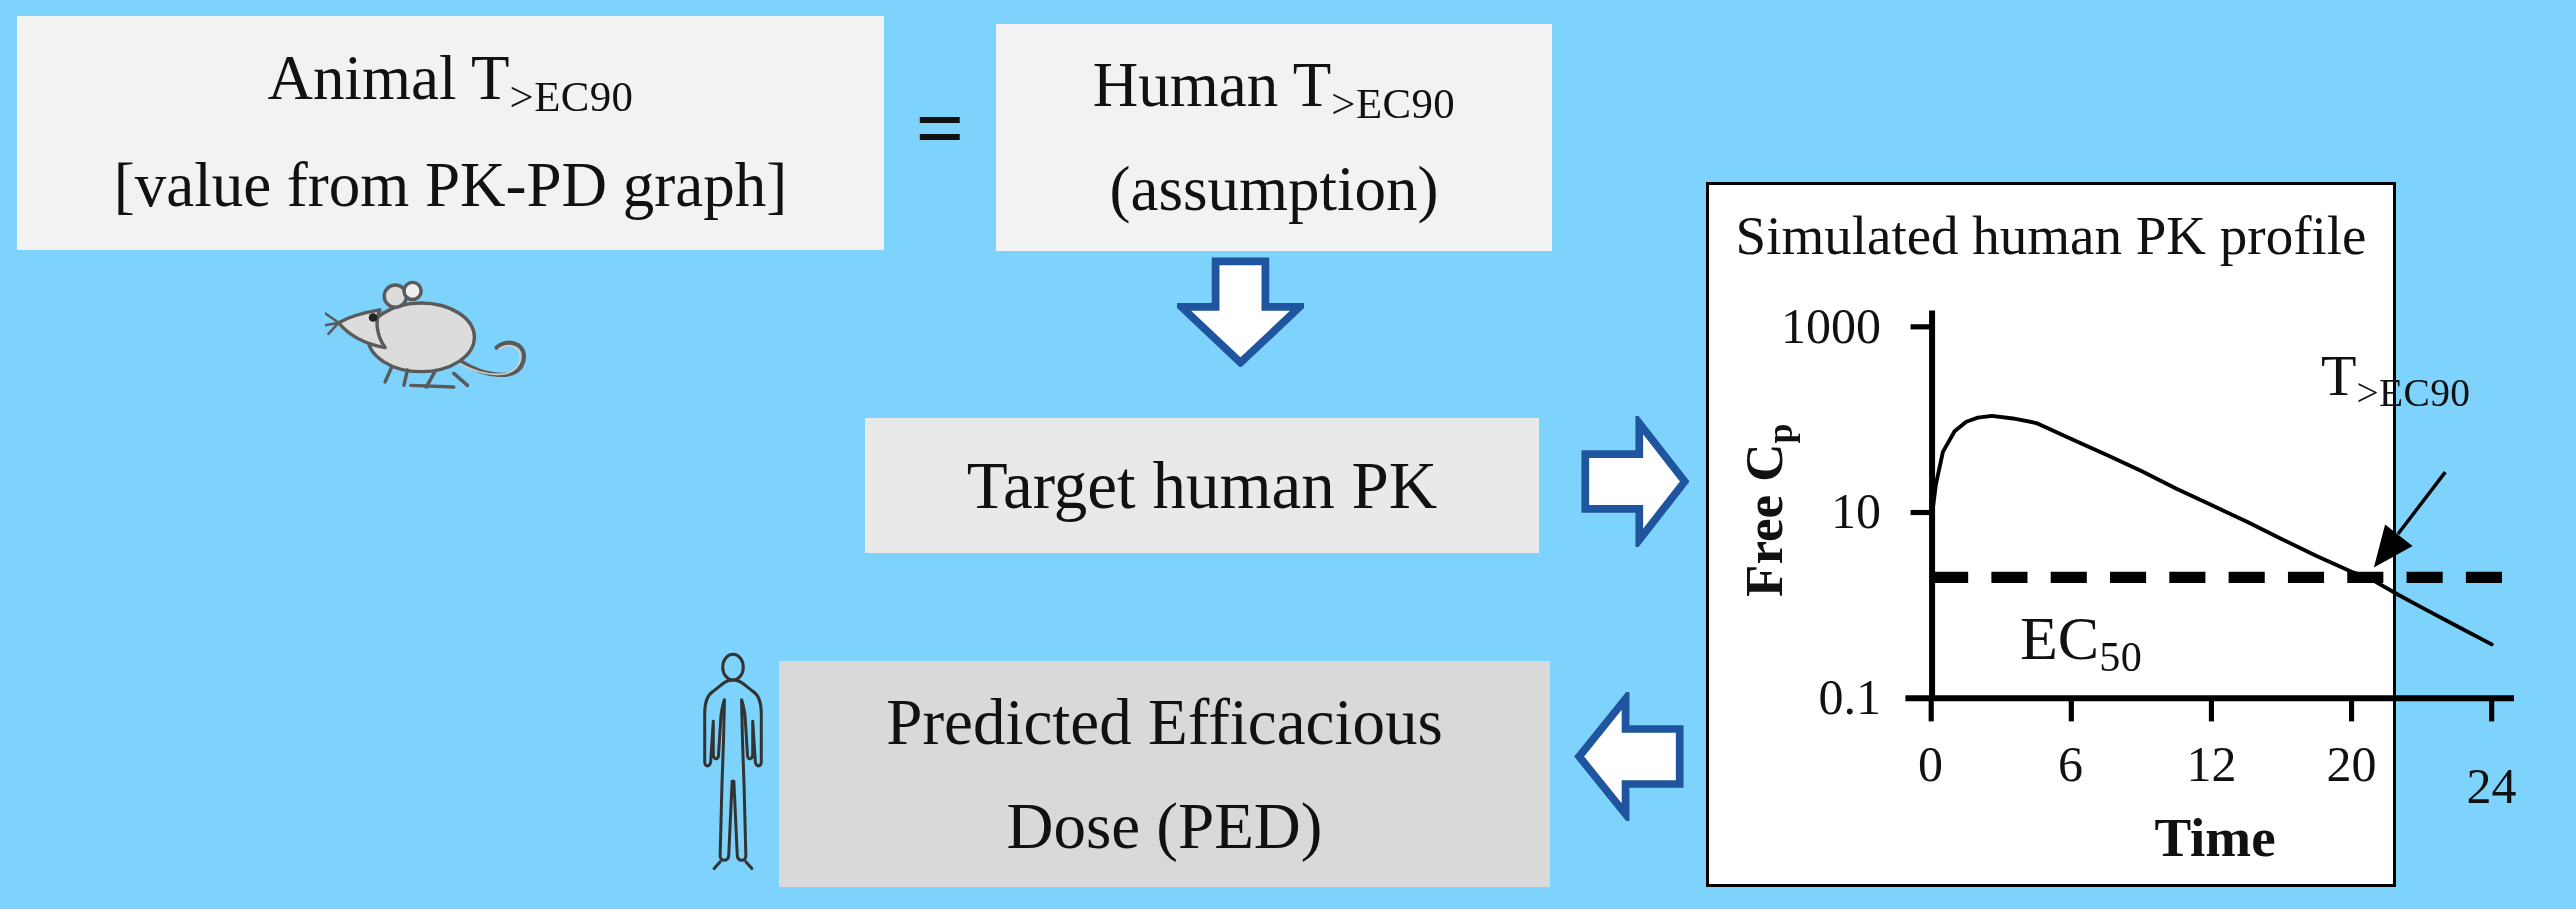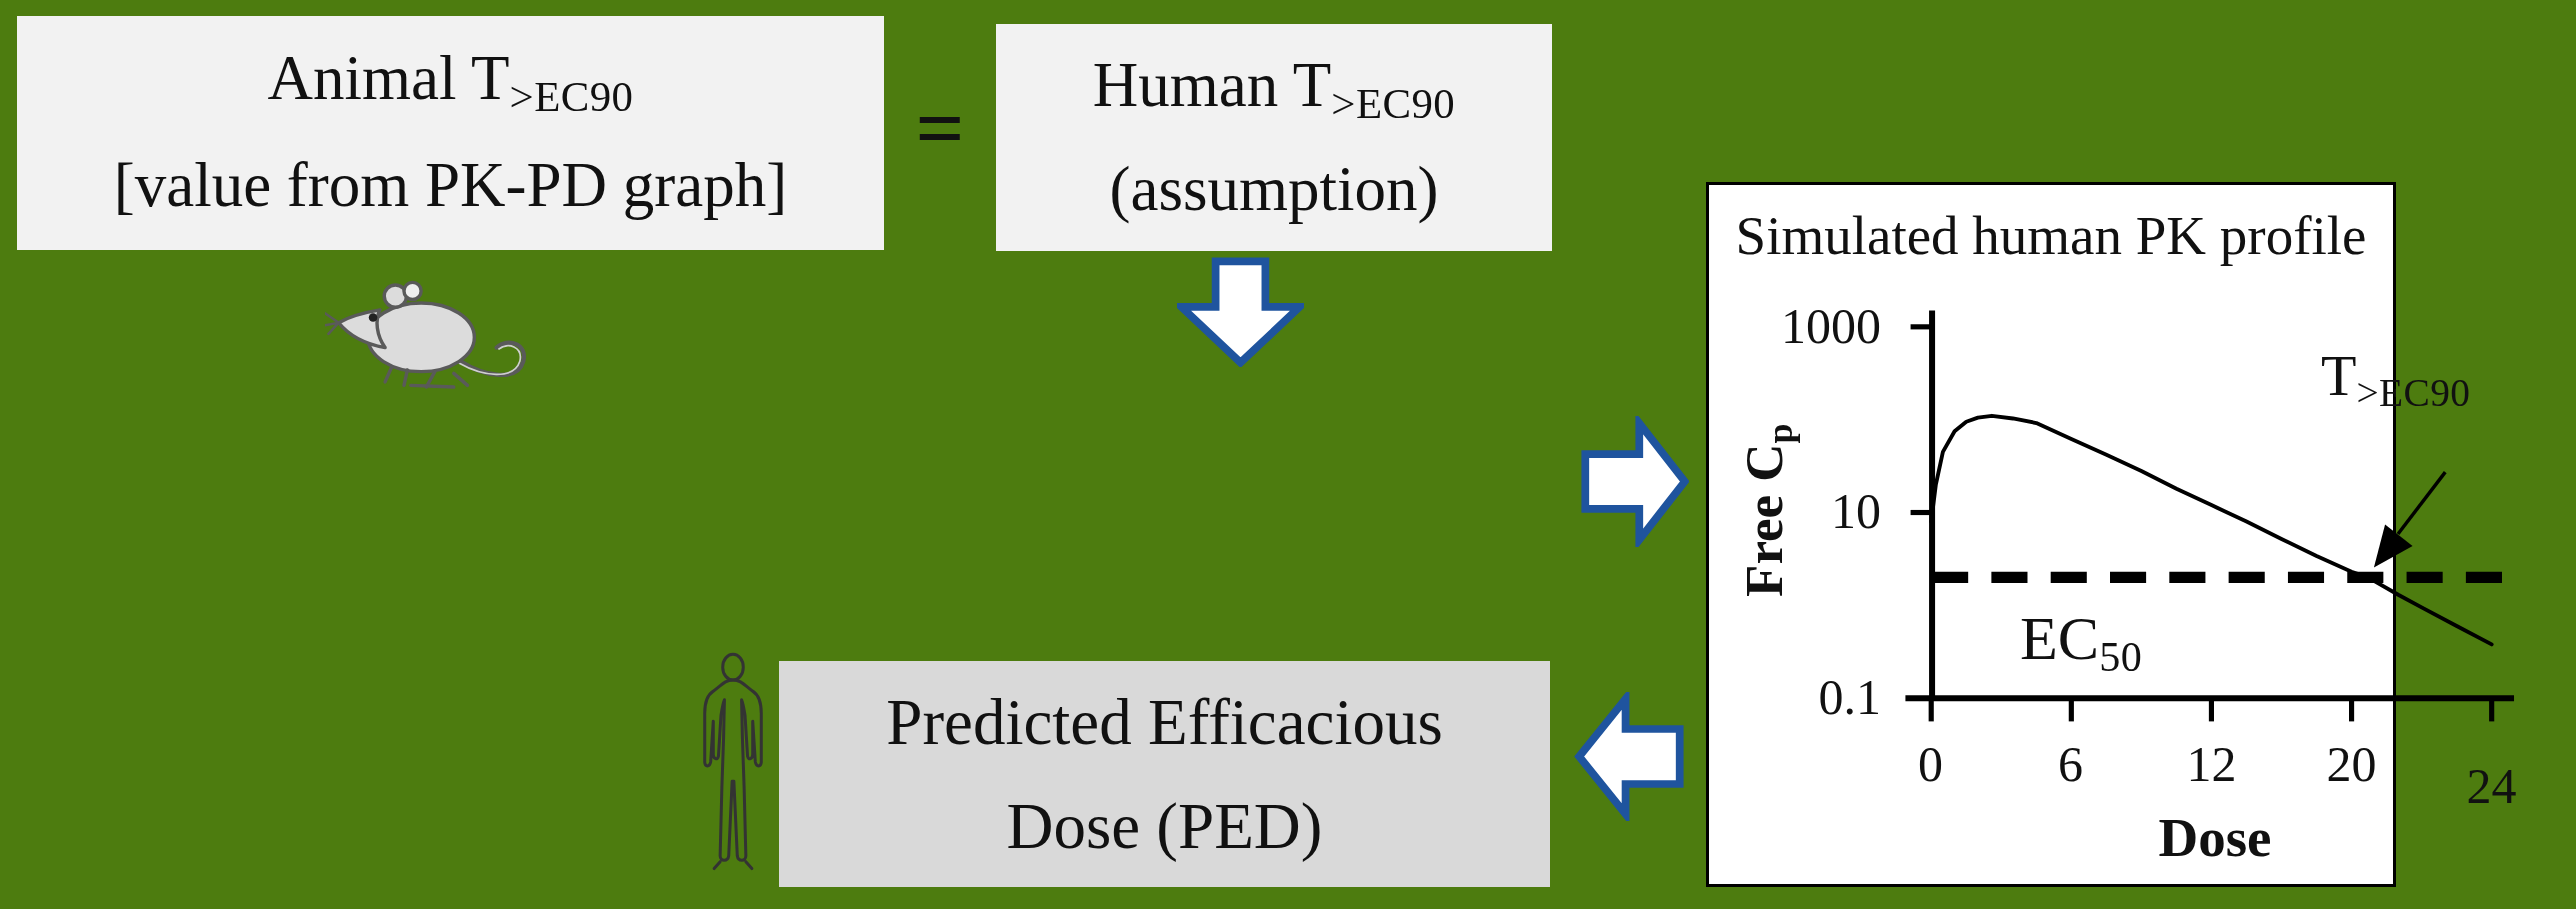--- a/index.html
+++ b/index.html
@@ -1,16 +1,16 @@
 <!DOCTYPE html>
 <html style="font-size:13.8px"><head>
 <meta charset="utf-8">
 <style>
   html,body{margin:0;padding:0;background:#fff;}
-  .page{position:relative;width:2576px;height:909px;background:#4d7c0f;overflow:hidden;
+  .page{position:relative;width:2576px;height:909px;background:#7dd3fc;overflow:hidden;
         font-family:"Liberation Serif","DejaVu Serif",serif;color:#111;}
   .absbox{position:absolute;display:flex;flex-direction:column;justify-content:center;
           align-items:center;text-align:center;}
   .graybox{background:#f2f2f2;}
   .sub{font-size:68%;vertical-align:-0.28em;letter-spacing:0.01em;}
   .bline{white-space:nowrap;}
   
   .animal-box{left:17px;top:15.5px;width:867px;height:234px;font-size:63px;line-height:1.68;background:#f2f2f2;}
   .equals{left:884px;top:76px;width:112px;height:103px;font-size:86px;font-weight:700;
           display:flex;align-items:center;justify-content:center;}
@@ -67,20 +67,23 @@
     <circle cx="56" cy="61" r="5" fill="#222"></circle>
     <path d="M16,67 L0,56 M16,67 L0,70 M16,67 L4,80" stroke="#5a5a5a" stroke-width="3" stroke-linecap="round"></path>
     <path d="M78,118 L70,136 M96,122 L92,140 M128,124 L118,142 M150,126 L166,140" stroke="#5a5a5a" stroke-width="4" stroke-linecap="round"></path>
     <path d="M100,140 L150,142" stroke="#5a5a5a" stroke-width="4" stroke-linecap="round"></path>
   </svg>
 
   <svg class="icon down-arrow" viewBox="0 0 148 128">
     <polygon points="45,5 103,5 103,58 143,58 74,123 5,58 45,58" fill="#ffffff" stroke="#1f549e" stroke-width="9" stroke-linejoin="miter"></polygon>
   </svg>
 
+  <div class="absbox target-box">
+    <div class="bline">Target human PK</div>
+  </div>
 
   <svg class="icon right-arrow" viewBox="0 0 126 152">
     <polygon points="5,44 68,44 68,8 121,76 68,144 68,108 5,108" fill="#ffffff" stroke="#1f549e" stroke-width="9" stroke-linejoin="miter"></polygon>
   </svg>
 
   <svg class="icon figure-icon" viewBox="0 0 84 260" fill="none" stroke="#333" stroke-width="3.5" stroke-linecap="round" stroke-linejoin="round">
     <ellipse cx="42" cy="17" rx="12" ry="15"></ellipse>
     <path d="M42,32 C32,32 28,39 19,45 C11,50 9,59 9,71 L9,127 C9,134 15,134 16,127 L19,80
              L19,119 C19,124 24,126 25,121 L28,73 C29,67 30,60 32,55
              L31,100 L29,158 L27,237 C27,244 36,244 37,237 L41,150 L43,150 L47,237
@@ -130,21 +133,21 @@
     <div class="ytick yt0">1000</div>
     <div class="ytick yt1">10</div>
     <div class="ytick yt2">0.1</div>
 
     <div class="xtick xt0">0</div>
     <div class="xtick xt1">6</div>
     <div class="xtick xt2">12</div>
     <div class="xtick xt3">20</div>
     <div class="xtick xt4">24</div>
 
-    <div class="time-label">Dose</div>
+    <div class="time-label">Time</div>
 
     <div class="ec90-label"><span>EC</span><span class="sub">50</span></div>
 
     <div class="annot-label"><span>T</span><span class="sub">&gt;EC90</span></div>
   </div>
 
 </div>
 
 
 </body></html>

